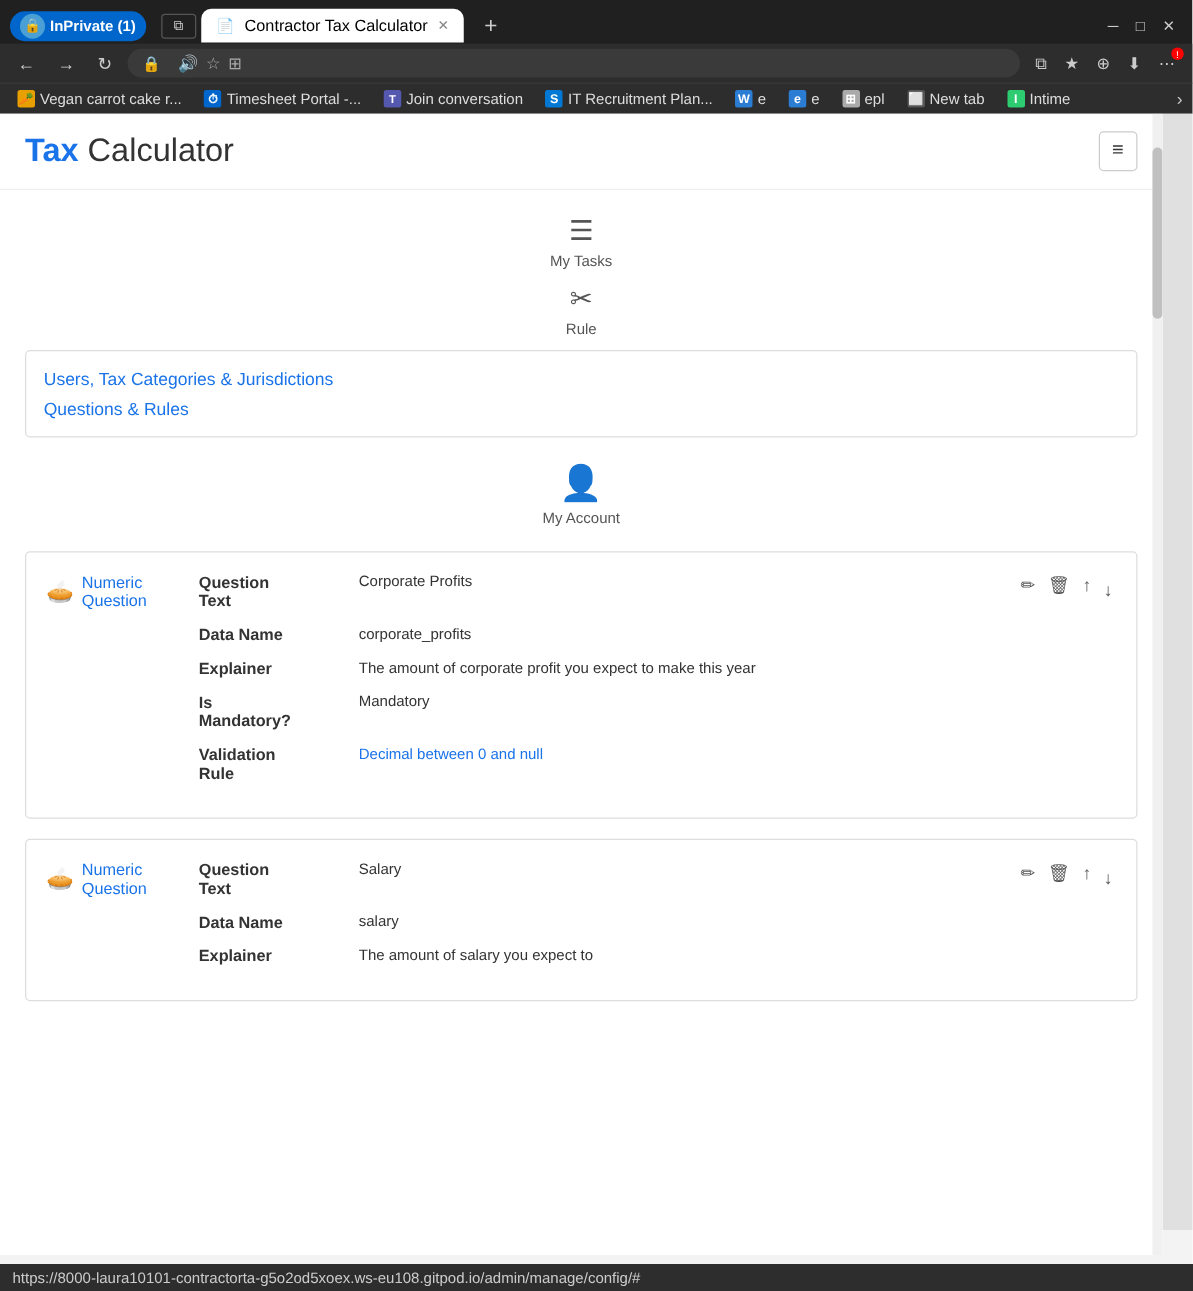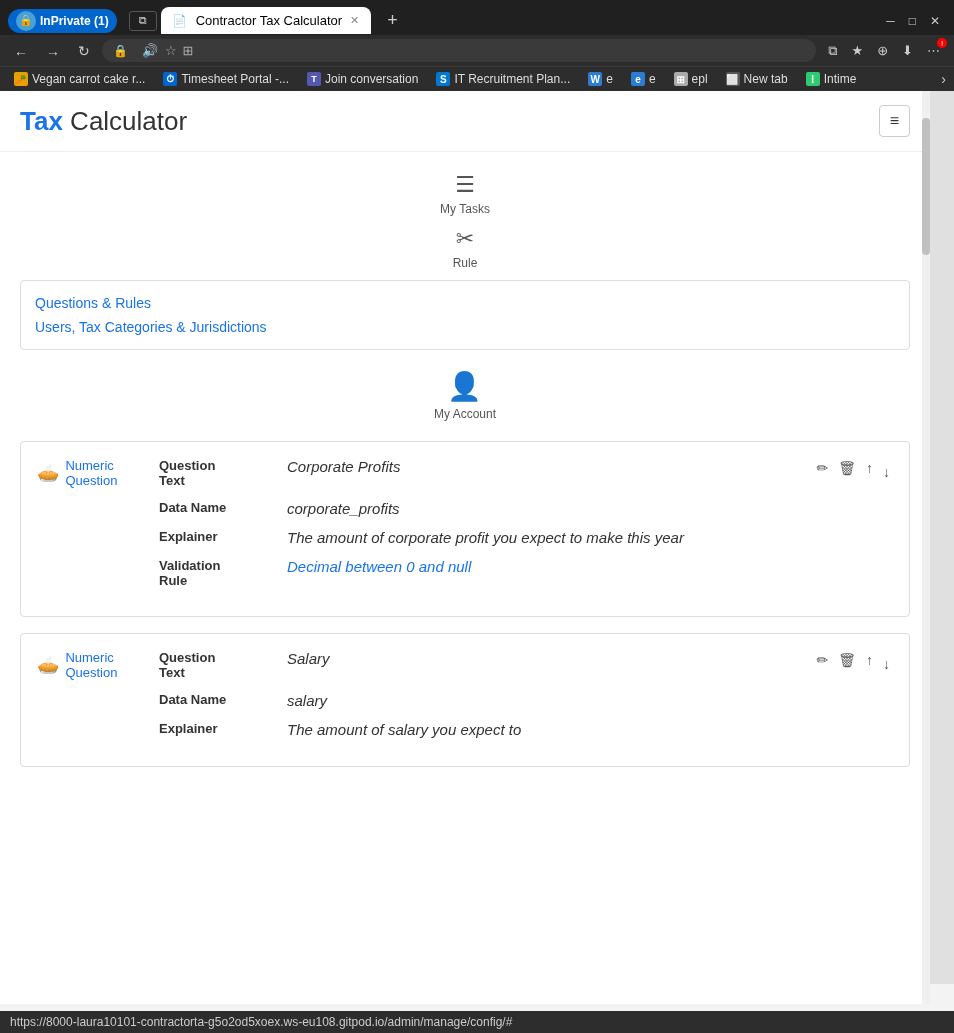--- a/index.html
+++ b/index.html
@@ -28,21 +28,21 @@
     
     .bookmarks-bar { background: #2d2d2d; display: flex; align-items: center; padding: 3px 8px; gap: 6px; overflow: hidden; border-top: 1px solid #3a3a3a; }
     .bm-item { display: flex; align-items: center; gap: 4px; color: #ddd; font-size: 12px; padding: 2px 6px; border-radius: 4px; cursor: pointer; white-space: nowrap; }
     .bm-icon { width: 14px; height: 14px; border-radius: 2px; display: inline-flex; align-items: center; justify-content: center; font-size: 10px; font-weight: bold; }
     .bm-more { color: #ccc; font-size: 14px; margin-left: auto; cursor: pointer; }
 
     
     .page-wrapper { background: #fff; width: 930px; margin: 0 auto; height: calc(1033px - 120px); overflow-y: auto; position: relative; }
 
     
-    .app-header { display: flex; align-items: center; justify-content: space-between; padding: 14px 20px; border-bottom: 1px solid #eee; }
+    .app-header { display: flex; align-items: flex-start; justify-content: space-between; padding: 14px 20px; border-bottom: 1px solid #eee; }
     .app-title { font-size: 26px; font-weight: 400; color: #333; }
     .app-title span.tax { color: #1a73e8; font-weight: 700; }
     .hamburger-btn { background: none; border: 1px solid #ccc; border-radius: 4px; padding: 6px 10px; cursor: pointer; color: #333; font-size: 16px; }
 
     
     .nav-icons { display: flex; flex-direction: column; align-items: center; padding: 20px 0 10px; gap: 10px; }
     .nav-icon-item { display: flex; flex-direction: column; align-items: center; gap: 4px; cursor: pointer; color: #555; font-size: 12px; }
     .nav-icon-item .icon-circle { font-size: 22px; color: #555; }
 
     
@@ -57,21 +57,21 @@
     .content-area { padding: 0 20px 20px; }
 
     
     .question-card { border: 1px solid #ddd; border-radius: 4px; margin-bottom: 16px; padding: 16px; }
     .question-card-header { display: flex; align-items: flex-start; gap: 12px; }
     .question-type { display: flex; align-items: center; gap: 6px; color: #1a73e8; font-size: 13px; min-width: 110px; }
     .pie-icon { font-size: 18px; }
     .question-fields { flex: 1; }
     .question-row { display: flex; margin-bottom: 12px; gap: 8px; }
     .field-label { font-size: 13px; font-weight: 600; color: #333; min-width: 120px; }
-    .field-value { font-size: 15px; color: #333; font-style: italic; }
+    .field-value { font-size: 12px; color: #333; }
     .field-value.link { color: #1a73e8; }
     .question-actions { display: flex; align-items: flex-start; gap: 4px; }
     .action-btn { background: none; border: none; cursor: pointer; color: #555; font-size: 14px; padding: 2px 3px; }
 
     
     .status-bar { position: fixed; bottom: 0; left: 0; width: 100%; background: #2d2d2d; color: #ccc; font-size: 12px; padding: 2px 10px; white-space: nowrap; overflow: hidden; text-overflow: ellipsis; z-index: 100; height: 22px; display: flex; align-items: center; }
 
     
     .inprivate { background: #0066cc; color: #fff; border-radius: 12px; padding: 2px 8px; font-size: 12px; font-weight: 600; display: flex; align-items: center; gap: 4px; }
     .inprivate-avatar { width: 20px; height: 20px; border-radius: 50%; background: #4a9fd4; display: inline-flex; align-items: center; justify-content: center; font-size: 11px; font-weight: bold; }
@@ -182,22 +182,22 @@
         <span class="icon-circle">☰</span>
         <span>My Tasks</span>
       </div>
       <div class="nav-icon-item">
         <span class="icon-circle">✂</span>
         <span>Rule</span>
       </div>
     </div>
 
     <div class="admin-menu">
+      <div class="admin-menu-item">Users, Tax Categories &amp; Jurisdictions</div>
       <div class="admin-menu-item">Questions &amp; Rules</div>
-      <div class="admin-menu-item">Users, Tax Categories &amp; Jurisdictions</div>
     </div>
 
     <div class="my-account-section">
       <span class="my-account-icon">👤</span>
       <span>My Account</span>
     </div>
 
     <div class="content-area">
 
       <div class="question-card">
@@ -215,20 +215,25 @@
             </div>
             <div class="question-row">
               <span class="field-label">Data Name</span>
               <span class="field-value">corporate_profits</span>
             </div>
             <div class="question-row">
               <span class="field-label">Explainer</span>
               <span class="field-value">The amount of corporate profit you expect to make this year</span>
             </div>
             <div class="question-row">
+              <span class="field-label" style="white-space:pre-line;">Is
+Mandatory?</span>
+              <span class="field-value">Mandatory</span>
+            </div>
+            <div class="question-row">
               <span class="field-label" style="white-space:pre-line;">Validation
 Rule</span>
               <span class="field-value link">Decimal between 0 and null</span>
             </div>
           </div>
           <div class="question-actions">
             <button class="action-btn" title="Edit">✏</button>
             <button class="action-btn" title="Delete">🗑</button>
             <button class="action-btn" title="Move Up">↑</button>
             <button class="action-btn" title="Move Down" style="display:block;margin-top:4px;">↓</button>

